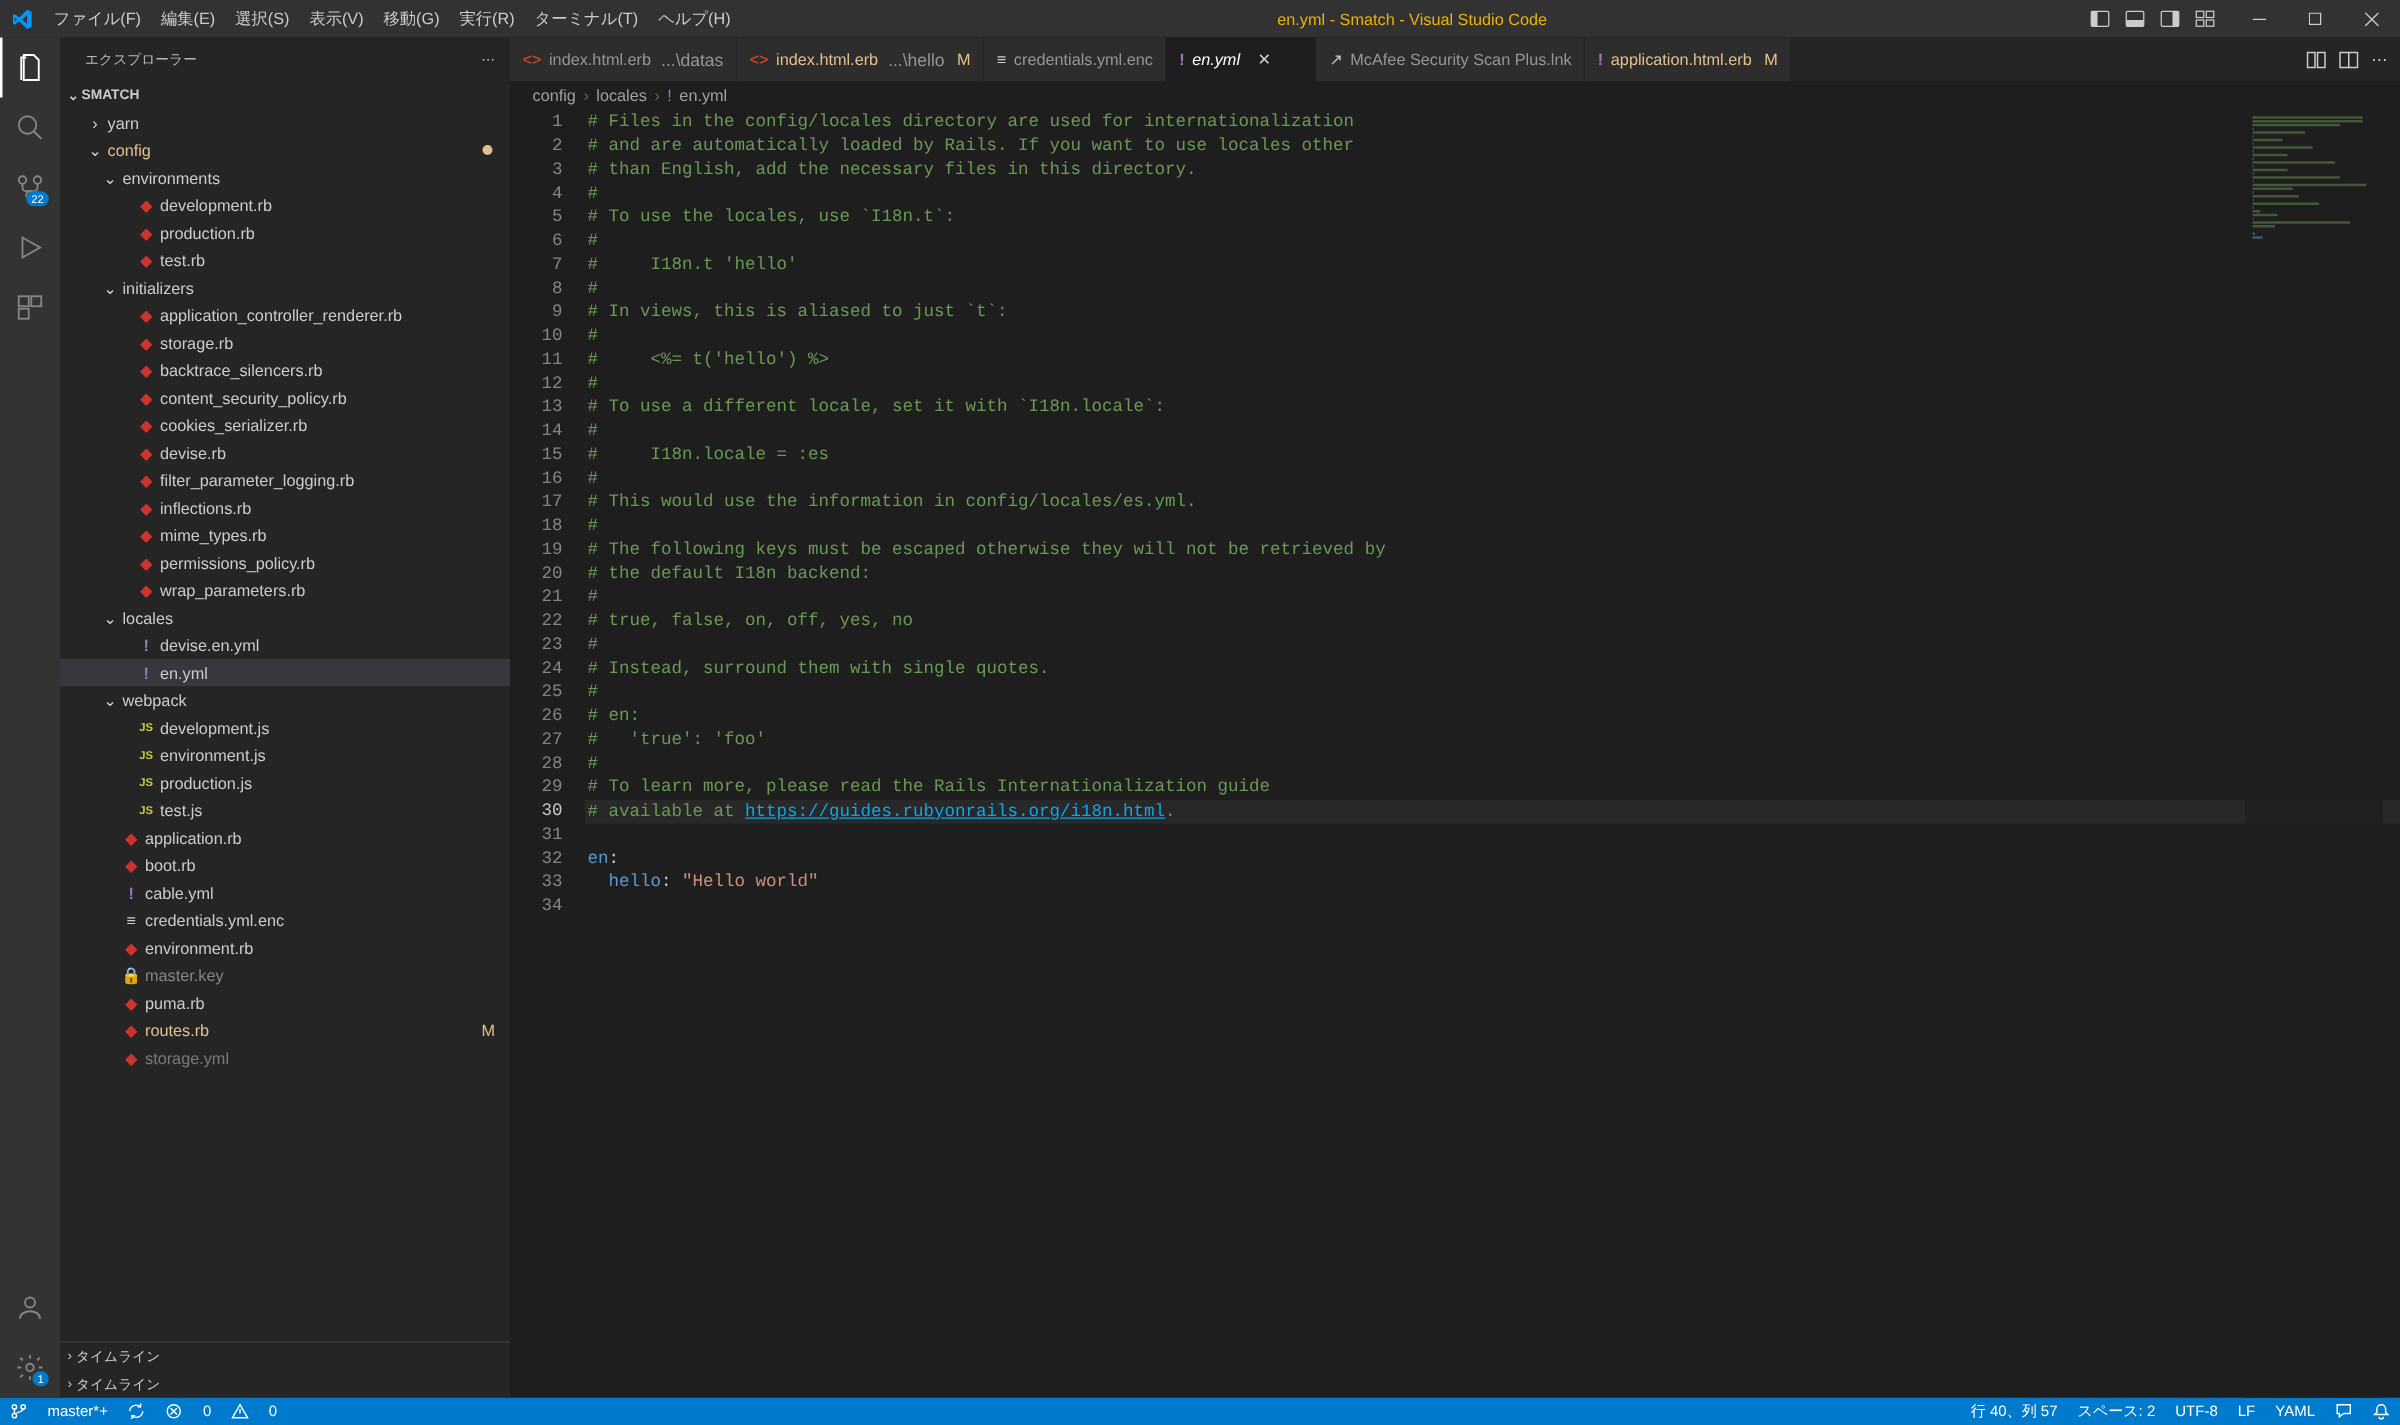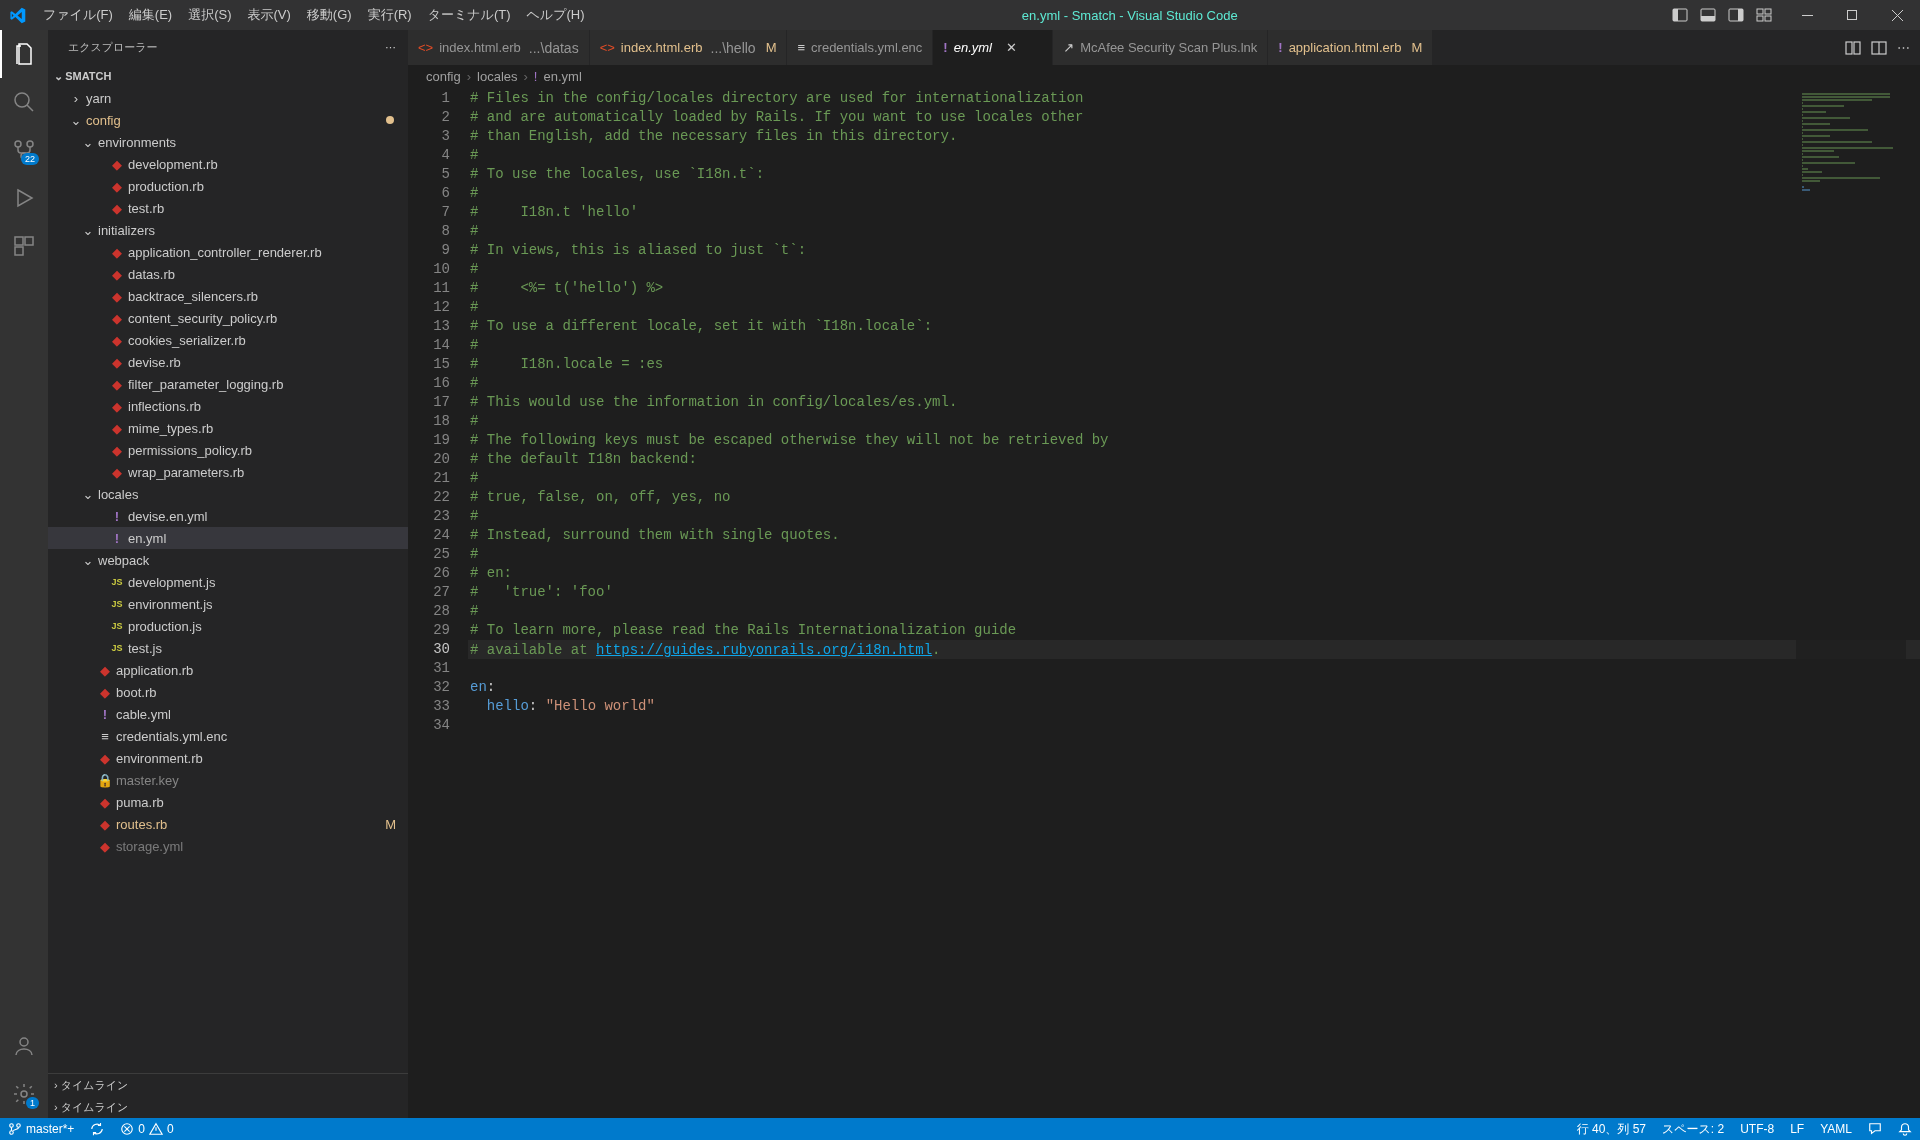--- a/index.html
+++ b/index.html
@@ -1,21 +1,21 @@
 <!DOCTYPE html>
 <html><head>
 <meta charset="utf-8">
 <style>
 * { margin: 0; padding: 0; box-sizing: border-box; }
 body { font-family: "Segoe UI", "Meiryo", sans-serif; background: #1e1e1e; color: #cccccc; font-size: 13px; overflow: hidden; width: 1920px; height: 1140px; }
 .titlebar { height: 30px; background: #323233; display: flex; align-items: center; color: #cccccc; }
 .titlebar .logo { width: 35px; display: flex; justify-content: center; align-items: center; }
 .titlebar .menu { display: flex; }
 .titlebar .menu-item { padding: 0 8px; height: 30px; display: flex; align-items: center; cursor: pointer; }
-.titlebar .title { flex: 1; text-align: center; color: #5eead4; }
+.titlebar .title { flex: 1; text-align: center; color: #eab308; }
 .titlebar .window-controls { display: flex; }
 .titlebar .wc { width: 45px; height: 30px; display: flex; align-items: center; justify-content: center; cursor: pointer; }
 .titlebar .layout-icons { display: flex; gap: 2px; margin-right: 8px; }
 .titlebar .layout-icon { width: 26px; height: 30px; display:flex; align-items:center; justify-content:center; cursor:pointer;}
 .main { display: flex; height: calc(100% - 30px - 22px); }
 .activitybar { width: 48px; background: #333333; display: flex; flex-direction: column; justify-content: space-between; }
 .activitybar .icons-top, .activitybar .icons-bottom { display: flex; flex-direction: column; }
 .activitybar .ab-icon { width: 48px; height: 48px; display: flex; align-items: center; justify-content: center; color: #858585; cursor: pointer; position: relative; }
 .activitybar .ab-icon.active { color: #ffffff; border-left: 2px solid #ffffff; }
 .activitybar .badge { position: absolute; bottom: 9px; right: 9px; background: #007acc; color: #fff; font-size: 9px; border-radius: 10px; padding: 1px 4px; }
@@ -56,21 +56,21 @@
 .code .line { height: 19px; padding-left: 2px; }
 .code .line.current { background: #282828; border-top: 1px solid #282828; }
 .c-comment { color: #6a9955; }
 .c-key { color: #569cd6; }
 .c-string { color: #ce9178; }
 .c-punct { color: #cccccc; }
 .c-link { color: #0ea5e9; text-decoration: underline; }
 .minimap { position: absolute; right: 14px; top: 0; width: 110px; height: 100%; background: #1e1e1e; opacity: 0.8; padding: 6px; }
 .minimap-line { height: 2px; margin-bottom: 1px; background: #6a9955; opacity: 0.6; }
 .statusbar { height: 22px; background: #007acc; color: #ffffff; display: flex; align-items: center; font-size: 12px; }
-.statusbar .sb-item { padding: 0 8px; height: 22px; display: flex; align-items: center; gap: 4px; cursor: pointer; }
+.statusbar .sb-item { padding: 0 8px; height: 22px; display: flex; align-items: center; gap: 16px; cursor: pointer; }
 .statusbar .sb-left { display: flex; }
 .statusbar .sb-right { margin-left: auto; display: flex; }
 .icon-ruby { color: #cc342d; }
 .icon-yaml { color: #a074c4; }
 .icon-js { color: #cbcb41; }
 .icon-erb { color: #e34c26; }
 .icon-lock { color: #8db583; }
 .icon-link { color: #cccccc; }
 svg { display: block; }
 </style>
@@ -239,21 +239,21 @@
           <span class="fname">initializers</span>
         </div>
         <div class="tree-item" style="padding-left: 44px;">
           <span class="chev"></span>
           <span class="ficon icon-ruby">◆</span>
           <span class="fname" style="">application_controller_renderer.rb</span>
         </div>
         <div class="tree-item" style="padding-left: 44px;">
           <span class="chev"></span>
           <span class="ficon icon-ruby">◆</span>
-          <span class="fname" style="">datas.rb</span>
+          <span class="fname" style="">storage.rb</span>
         </div>
         <div class="tree-item" style="padding-left: 44px;">
           <span class="chev"></span>
           <span class="ficon icon-ruby">◆</span>
           <span class="fname" style="">backtrace_silencers.rb</span>
         </div>
         <div class="tree-item" style="padding-left: 44px;">
           <span class="chev"></span>
           <span class="ficon icon-ruby">◆</span>
           <span class="fname" style="">content_security_policy.rb</span>

